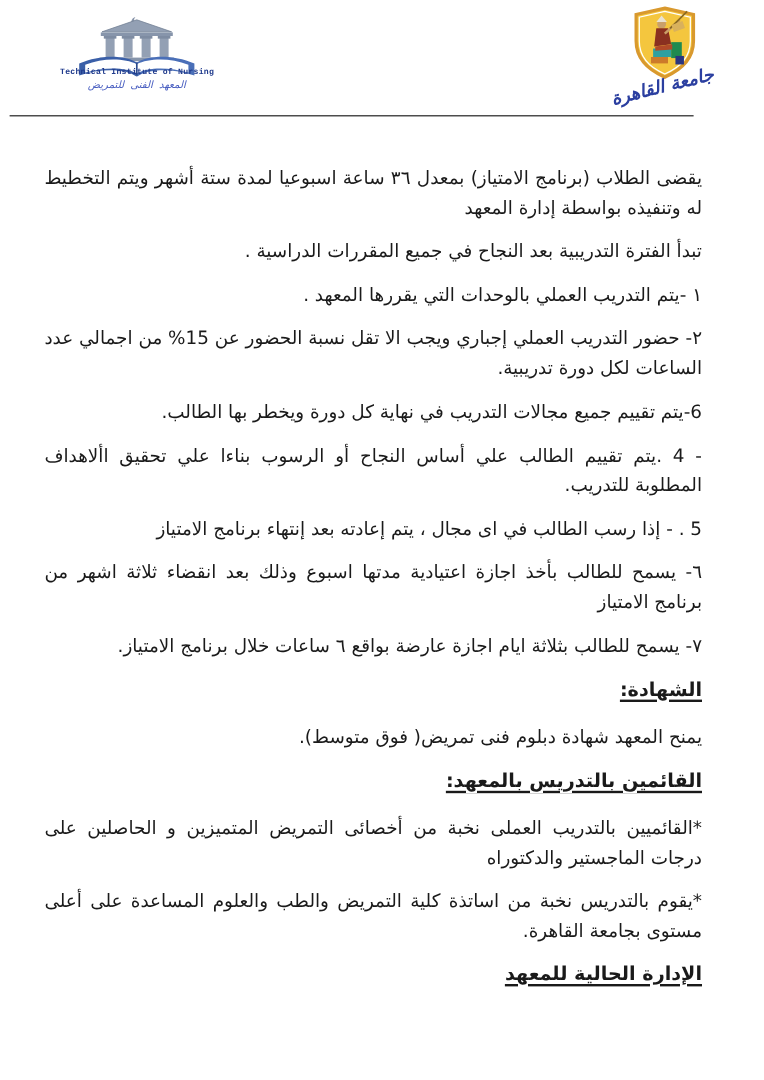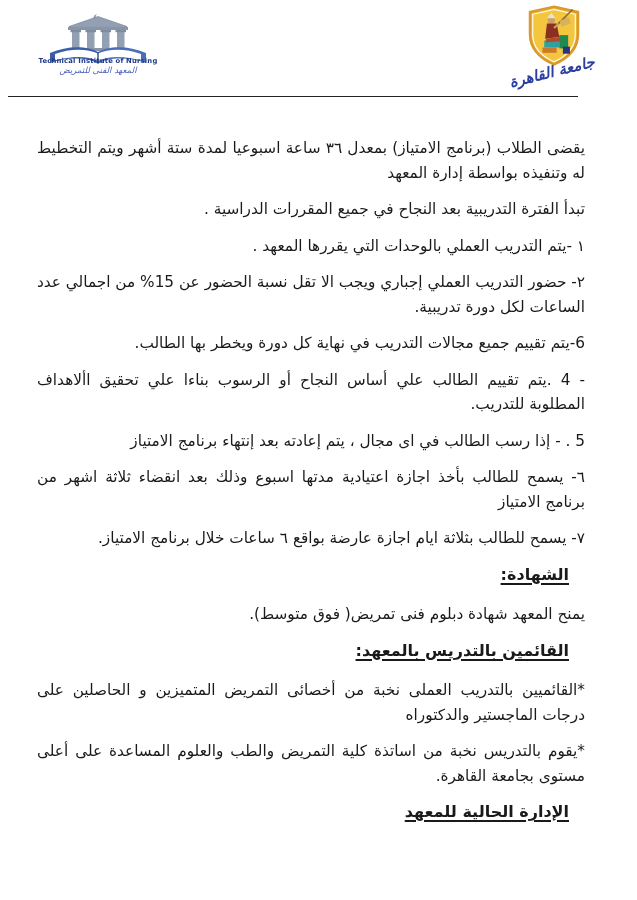--- a/index.html
+++ b/index.html
@@ -8,22 +8,23 @@
     background: #ffffff;
     position: relative;
     overflow: hidden;
     font-family: "DejaVu Sans", sans-serif;
     color: #1a1a1a;
   }
   .page { position: absolute; inset: 0; }
 
   
   .inst-logo {
-    position: absolute; left: 34px; top: 12px; width: 128px;
+    position: absolute; left: 50px; top: 12px; width: 128px;
     text-align: center;
+    font-family: Liberation Mono, monospace;
   }
   .inst-logo svg { display: block; margin: 0 auto; }
   .inst-en {
     font-size: 6.8px; font-weight: bold; color: #1f3a8c;
     letter-spacing: 0.2px; margin-top: -7px; white-space: nowrap;
   }
   .inst-ar {
     font-size: 8.5px; color: #4a5fc1; margin-top: 0px;
     font-style: italic;
     text-align: center;
@@ -54,21 +55,21 @@
     font-size: 15.3px;
     line-height: 24.5px;
   }
   .content p.hd {
     font-weight: bold;
     font-size: 16px;
     text-align: right;
     text-decoration: underline;
     text-underline-offset: 3px;
     text-decoration-thickness: 1.5px;
-    margin: 4px 16px 15px 0;
+    margin: 4px 0 15px 0;
   }
 </style>
 </head>
 <body>
 
 <div class="page">
 
   <div class="inst-logo">
     <svg width="112" height="52" viewBox="0 0 112 52">
 

